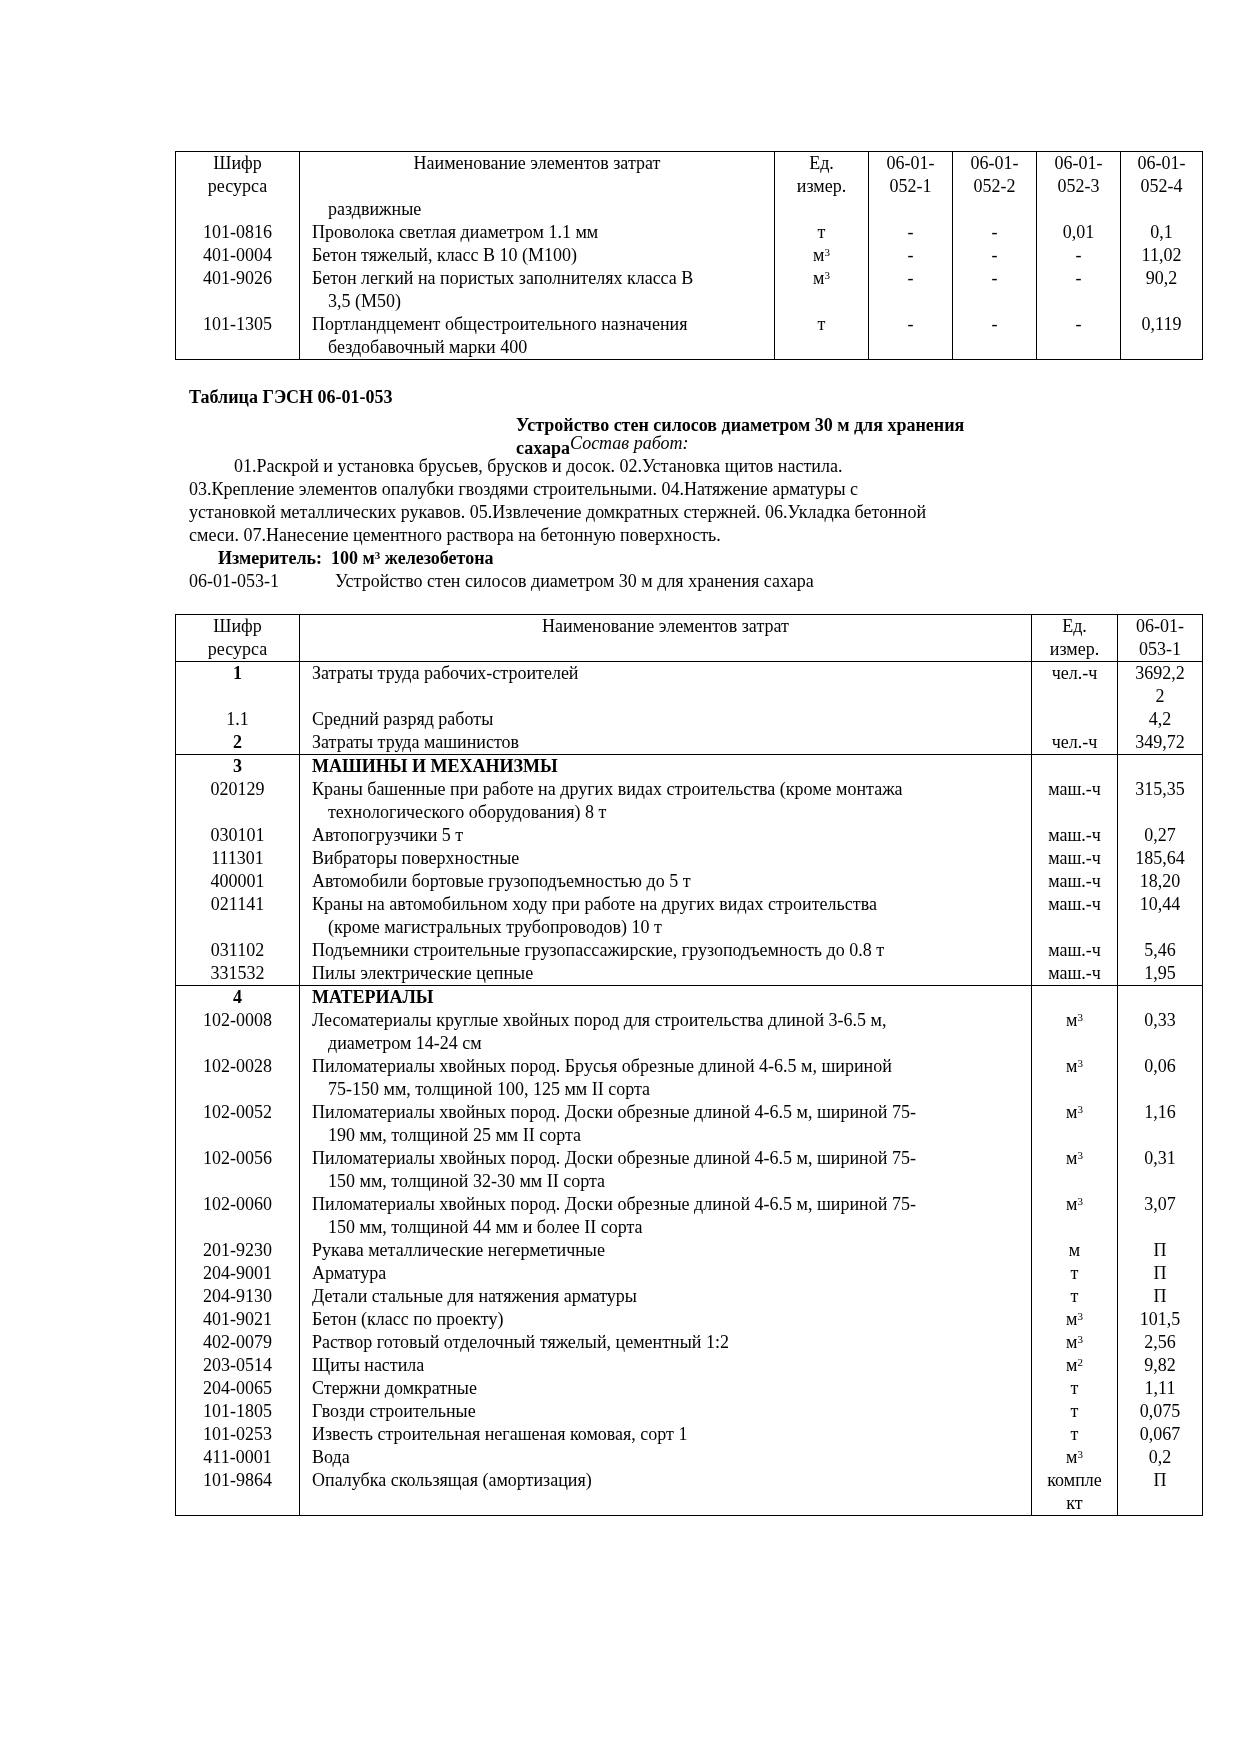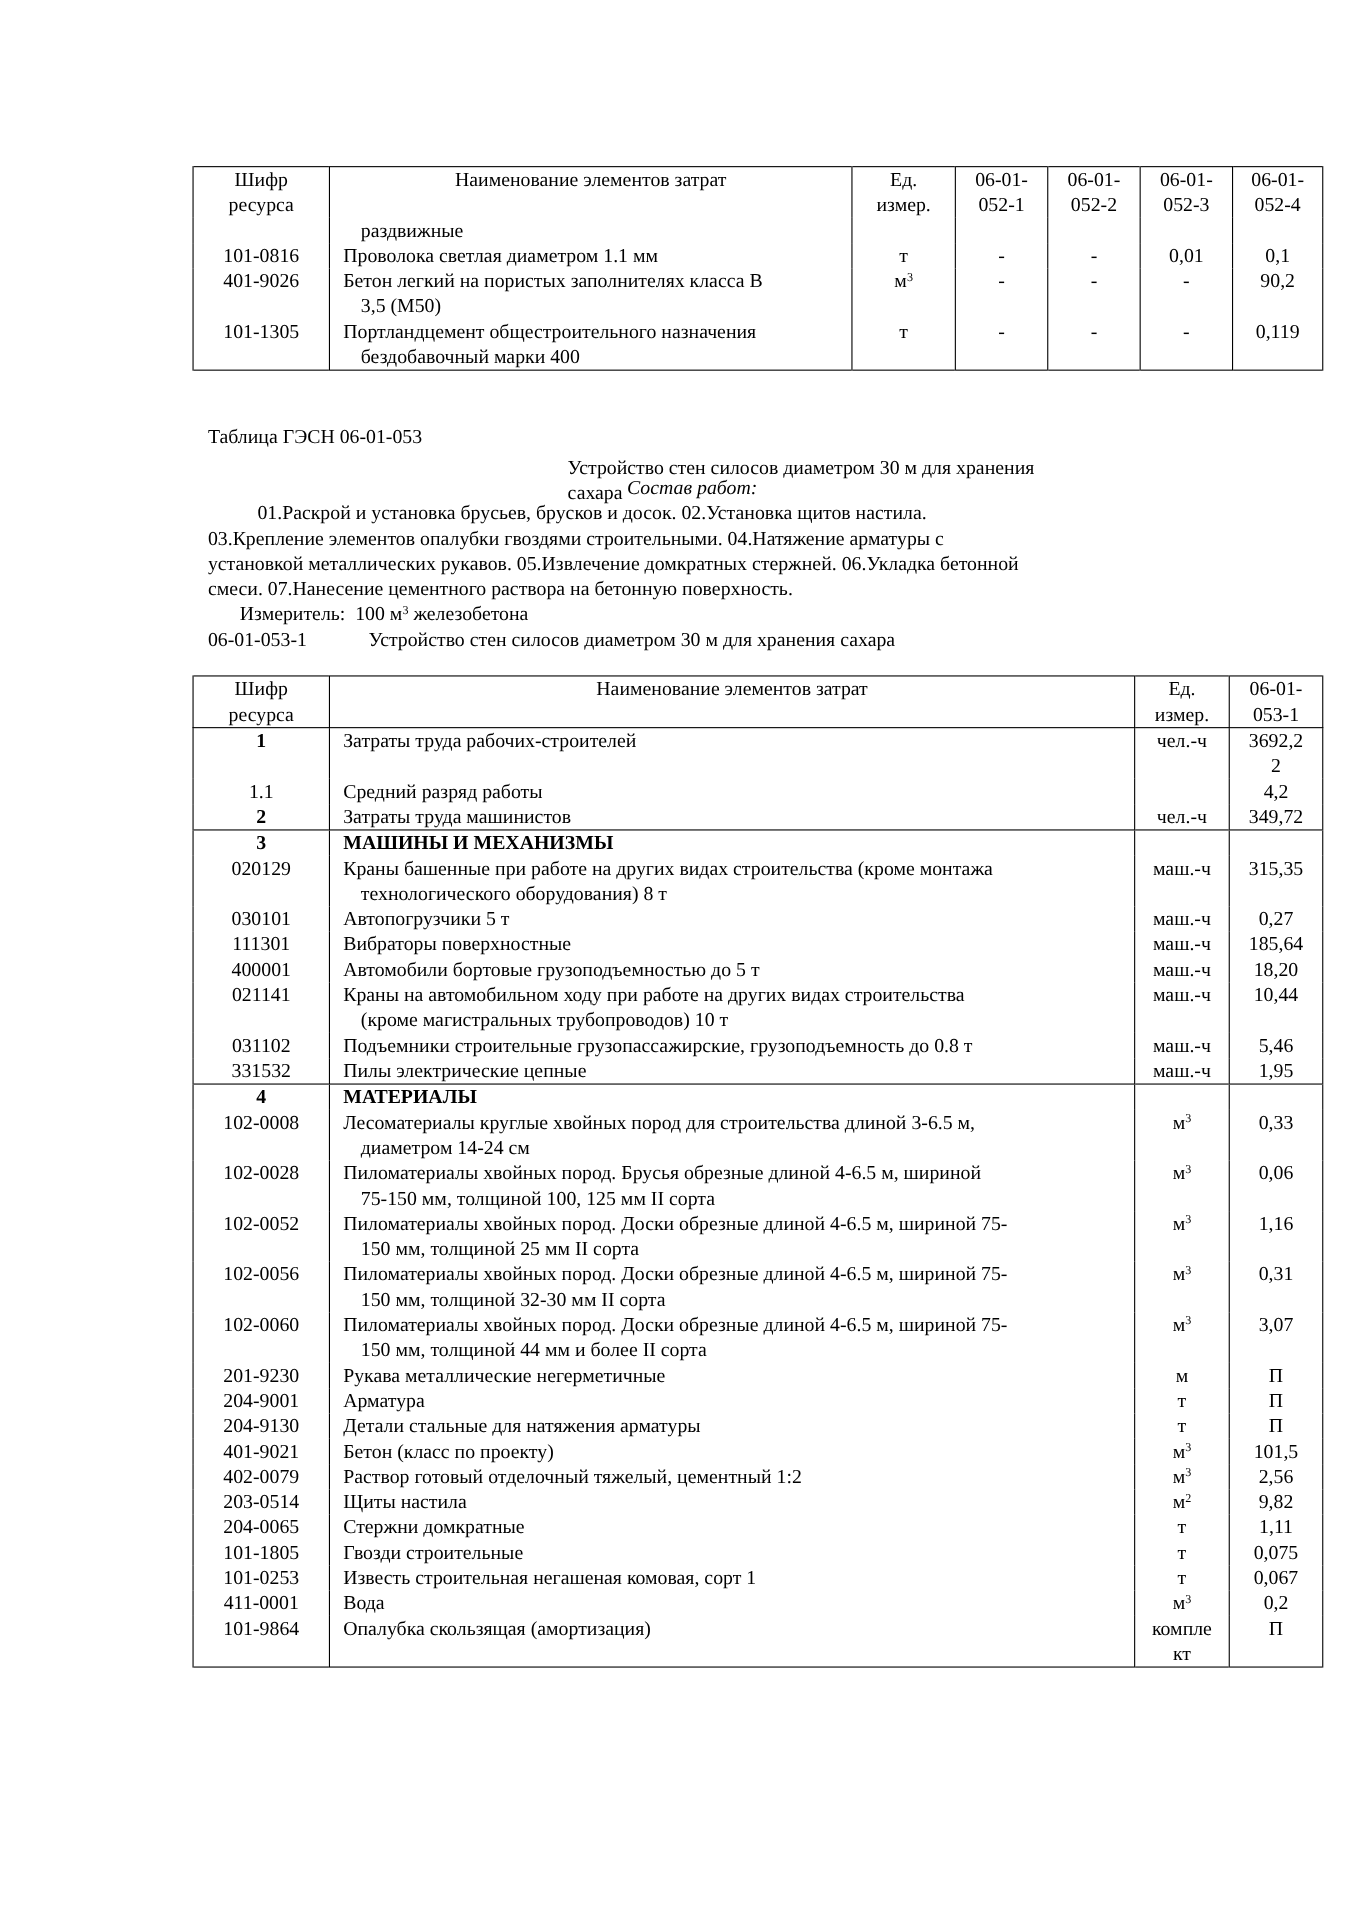--- a/index.html
+++ b/index.html
@@ -13,21 +13,21 @@
   .t1 .hdr td { border-bottom:none; text-align:center; padding-top:0; }
   .c { text-align:center; }
   .name { padding-left:12px !important; padding-right:6px !important; }
   .cont { display:block; padding-left:16px; }
   .t2 { left:175px; top:614px; width:1027px; border:1.5px solid #000; }
   .t2 td { border-left:1.5px solid #000; border-right:1.5px solid #000; }
   .t2 .hdr td { border-bottom:1.5px solid #000; text-align:center; }
   .t2 tr.sep td { border-top:1.5px solid #000; }
   .bold { font-weight:bold; }
   sup { font-size:11px; vertical-align:top; position:relative; top:-3px; }
-  .heading { font-weight:normal; line-height:23px; }
+  .heading { font-weight:bold; line-height:23px; }
   .para { line-height:23px;font-family:Liberation Serif, serif; }
 </style>
 </head>
 <body>
 
 <table class="t1">
   <colgroup>
     <col style="width:124px">
       <col style="width:475px">
       <col style="width:94px">
@@ -78,20 +78,29 @@
         <td class="c"></td>
       </tr>
       <tr>
         <td class="c">101-0816</td>
         <td class="name"><span>Проволока светлая диаметром 1.1 мм</span></td>
         <td class="c"><span>т</span></td>
         <td class="c">-</td>
         <td class="c">-</td>
         <td class="c">0,01</td>
         <td class="c">0,1</td>
+      </tr>
+      <tr>
+        <td class="c">401-0004</td>
+        <td class="name"><span>Бетон тяжелый, класс В 10 (М100)</span></td>
+        <td class="c"><span>м</span><sup>3</sup></td>
+        <td class="c">-</td>
+        <td class="c">-</td>
+        <td class="c">-</td>
+        <td class="c">11,02</td>
       </tr>
       <tr>
         <td class="c">401-9026</td>
         <td class="name"><span>Бетон легкий на пористых заполнителях класса В</span><br><span class="cont">3,5 (М50)</span></td>
         <td class="c"><span>м</span><sup>3</sup></td>
         <td class="c">-</td>
         <td class="c">-</td>
         <td class="c">-</td>
         <td class="c">90,2</td>
       </tr>
@@ -233,21 +242,21 @@
         <td class="c"><span>0,33</span></td>
       </tr>
       <tr class="">
         <td class="c">102-0028</td>
         <td class="name"><span>Пиломатериалы хвойных пород. Брусья обрезные длиной 4-6.5 м, шириной</span><br><span class="cont">75-150 мм, толщиной 100, 125 мм II сорта</span></td>
         <td class="c"><span>м</span><sup>3</sup></td>
         <td class="c"><span>0,06</span></td>
       </tr>
       <tr class="">
         <td class="c">102-0052</td>
-        <td class="name"><span>Пиломатериалы хвойных пород. Доски обрезные длиной 4-6.5 м, шириной 75-</span><br><span class="cont">150 мм, толщиной 25 мм II сорта</span></td>
+        <td class="name"><span>Пиломатериалы хвойных пород. Доски обрезные длиной 4-6.5 м, шириной 75-</span><br><span class="cont">190 мм, толщиной 25 мм II сорта</span></td>
         <td class="c"><span>м</span><sup>3</sup></td>
         <td class="c"><span>1,16</span></td>
       </tr>
       <tr class="">
         <td class="c">102-0056</td>
         <td class="name"><span>Пиломатериалы хвойных пород. Доски обрезные длиной 4-6.5 м, шириной 75-</span><br><span class="cont">150 мм, толщиной 32-30 мм II сорта</span></td>
         <td class="c"><span>м</span><sup>3</sup></td>
         <td class="c"><span>0,31</span></td>
       </tr>
       <tr class="">

